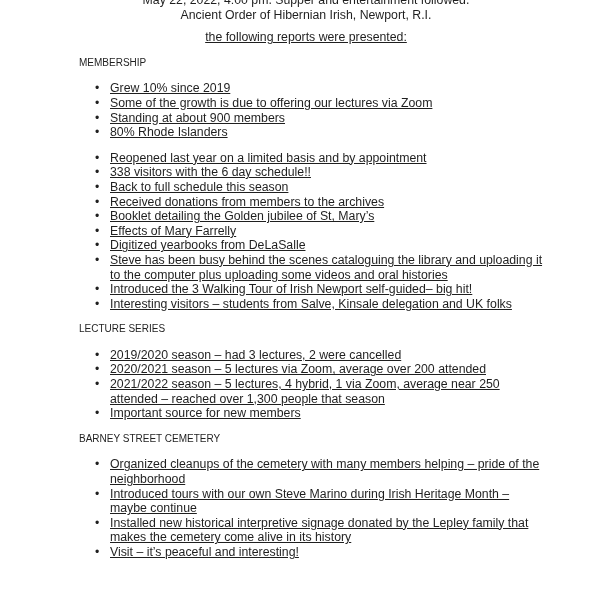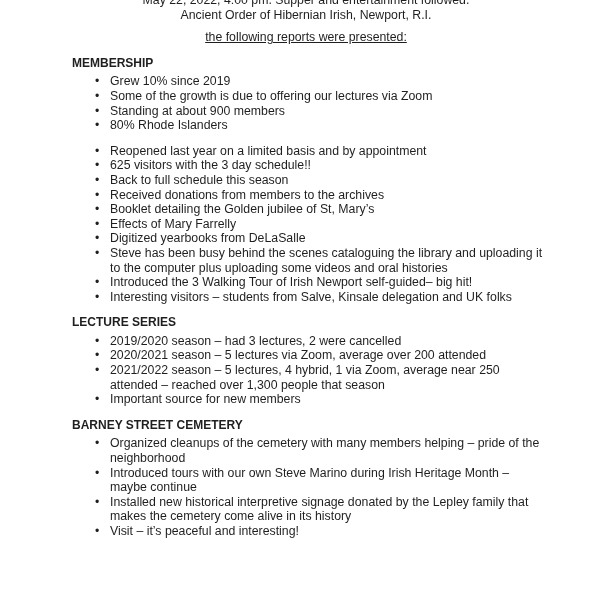--- a/index.html
+++ b/index.html
@@ -26,28 +26,29 @@
   .reports-title {
     text-align: center;
     font-weight: normal;
     text-decoration: underline;
     margin-top: 8px;
   }
   .section {
     margin-top: 11px;
   }
   .section-heading {
-    font-weight: bold;
-    font-size: 12px;
-    margin: 4px;
+    font-weight: normal;
+    font-size: 10px;
+    margin: 11px;
   }
   ul.bullets {
     margin: 0;
     padding: 0;
     list-style: none;
+    text-decoration: underline;
   }
   li.bullet {
     position: relative;
     padding-left: 42px;
   }
   li.bullet::before {
     content: "\2022";
     position: absolute;
     left: 27px;
     top: 0;
@@ -69,21 +70,21 @@
       <li class="bullet">Grew 10% since 2019</li>
       <li class="bullet">Some of the growth is due to offering our lectures via Zoom</li>
       <li class="bullet">Standing at about 900 members</li>
       <li class="bullet">80% Rhode Islanders</li>
     </ul>
   </div>
 
   <div class="section">
     <ul class="bullets">
       <li class="bullet">Reopened last year on a limited basis and by appointment</li>
-      <li class="bullet">625 visitors with the 3 day schedule!!</li>
+      <li class="bullet">338 visitors with the 6 day schedule!!</li>
       <li class="bullet">Back to full schedule this season</li>
       <li class="bullet">Received donations from members to the archives</li>
       <li class="bullet">Booklet detailing the Golden jubilee of St, Mary’s</li>
       <li class="bullet">Effects of Mary Farrelly</li>
       <li class="bullet">Digitized yearbooks from DeLaSalle</li>
       <li class="bullet">Steve has been busy behind the scenes cataloguing the library and uploading it to the computer plus uploading some videos and oral histories</li>
       <li class="bullet">Introduced the 3 Walking Tour of Irish Newport self-guided– big hit!</li>
       <li class="bullet">Interesting visitors – students from Salve, Kinsale delegation and UK folks</li>
     </ul>
   </div>

